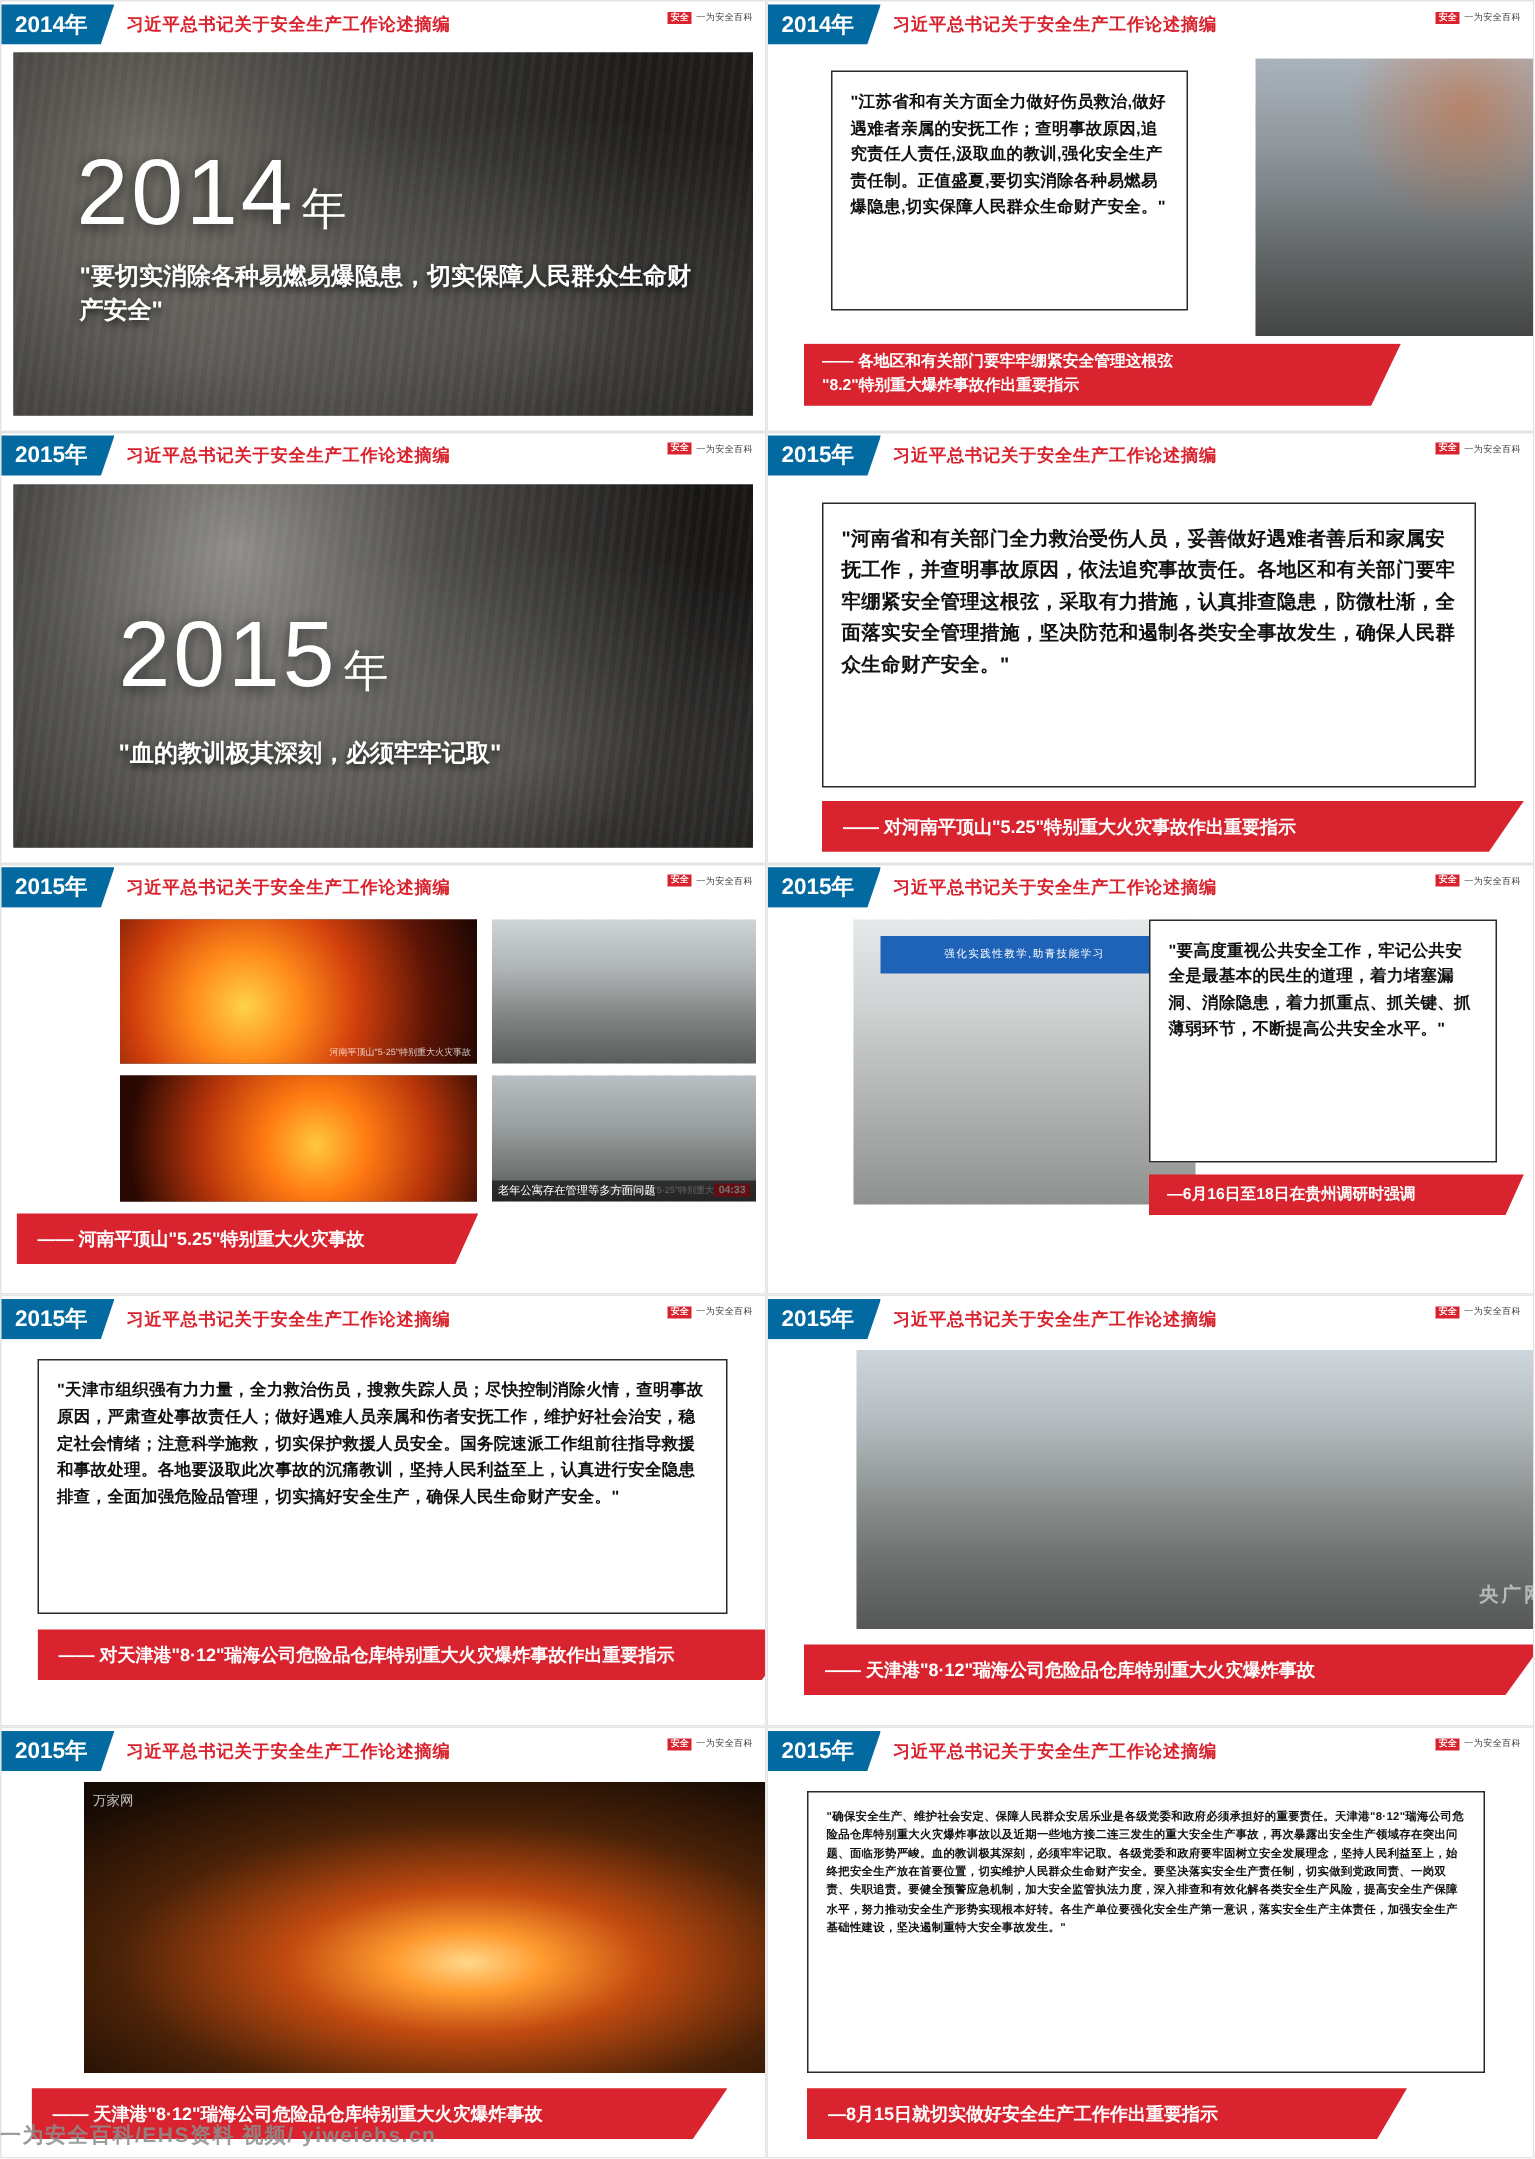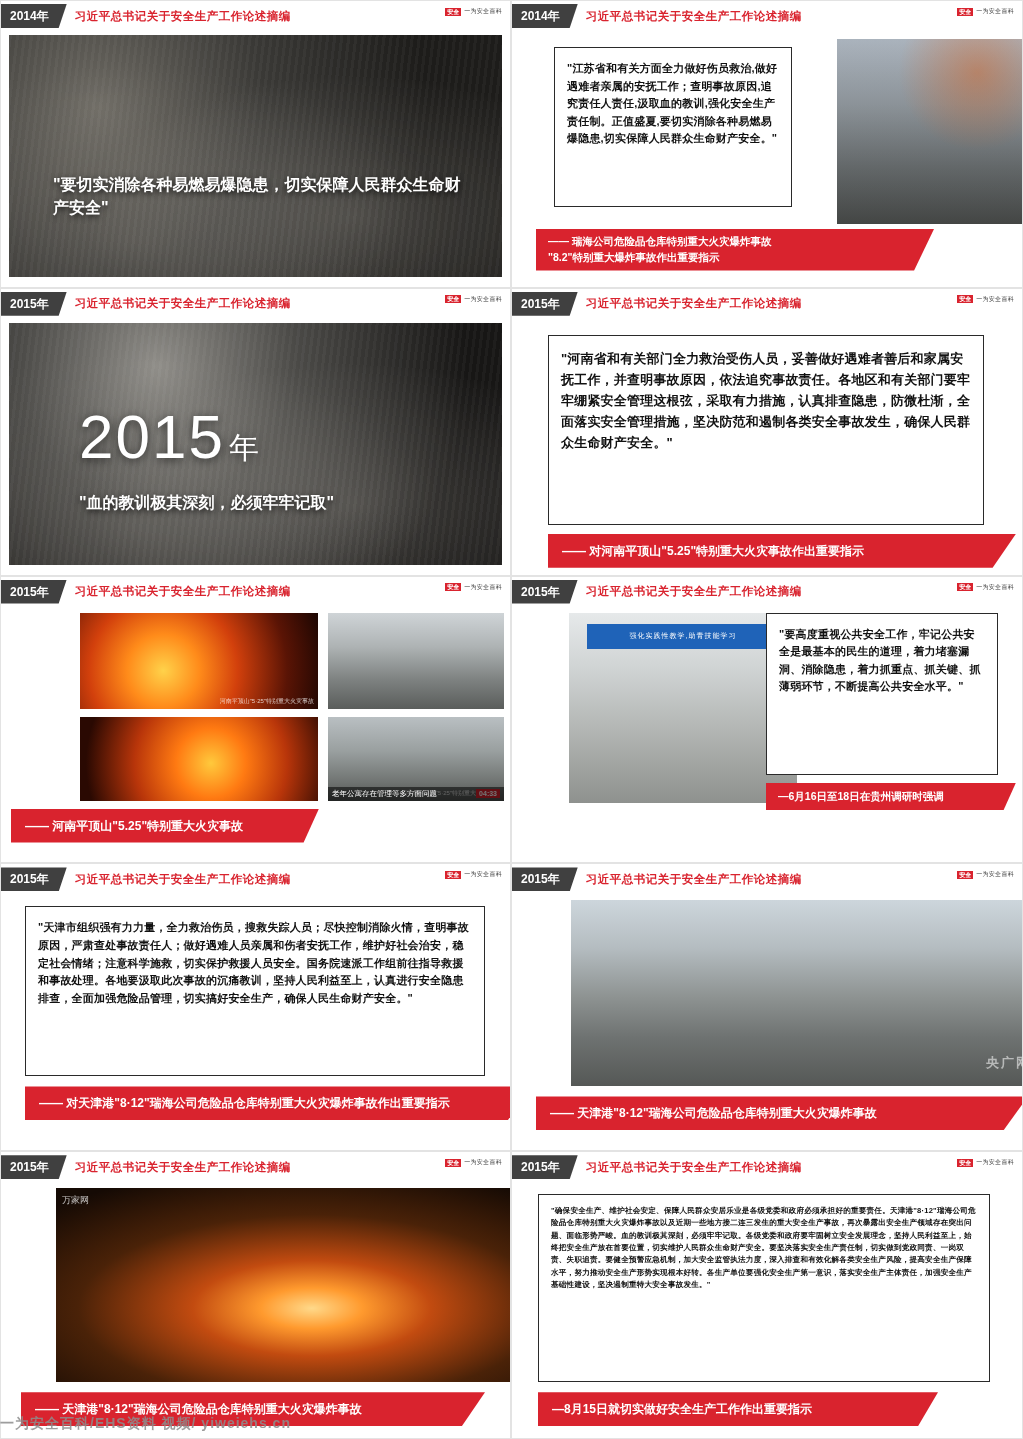--- a/index.html
+++ b/index.html
@@ -1,21 +1,21 @@
 <!DOCTYPE html>
 <html><head>
 <meta charset="utf-8">
 <style>
   html,body{margin:0;padding:0;background:#ffffff;}
   body{width:1023px;height:1439px;font-family:"Liberation Sans","DejaVu Sans",sans-serif;}
   .deck{width:1023px;height:1439px;display:grid;grid-template-columns:511px 512px;grid-template-rows:repeat(5,287.8px);}
   .slide{position:relative;box-sizing:border-box;border:1px solid #e3e3e3;background:#fff;overflow:hidden;}
   
   .hdr{position:relative;height:30px;display:flex;align-items:center;}
-  .hdr .yrtag{position:relative;background:#404040;color:#fff;font-weight:bold;font-size:12px;line-height:1;padding:6px 18px 6px 10px;margin-left:-1px;clip-path:polygon(0 0,100% 0,88% 100%,0 100%);}
+  .hdr .yrtag{position:relative;background:#0369a1;color:#fff;font-weight:bold;font-size:15px;line-height:1;padding:6px 18px 6px 10px;margin-left:-1px;clip-path:polygon(0 0,100% 0,88% 100%,0 100%);}
   .hdr .title{color:#d9232e;font-weight:bold;font-size:11.5px;margin-left:8px;letter-spacing:.5px;}
   .hdr .logo{position:absolute;right:8px;top:6px;display:flex;align-items:center;gap:3px;}
   .hdr .logo .lmark{background:#d9232e;color:#fff;font-size:6px;font-weight:bold;padding:1px 2px;line-height:1;}
   .hdr .logo .ltxt{font-size:6px;color:#333;letter-spacing:.3px;}
   
   .cover{position:absolute;left:8px;right:8px;top:34px;bottom:10px;background:#2b2b2b;overflow:hidden;}
   .cover.c2014{background:
      radial-gradient(circle at 18% 30%, #6d6a63 0%, #3a3936 38%, #1d1c1a 75%),
      linear-gradient(120deg,#4a4744 0%,#2b2a28 60%,#151413 100%);}
   .cover.c2015{background:
@@ -82,41 +82,42 @@
   <div class="slide">
     <div class="hdr">
       <div class="yrtag">2014年</div>
       <div class="title">习近平总书记关于安全生产工作论述摘编</div>
       <div class="logo">
         <span class="lmark">安全</span>
         <span class="ltxt">一为安全百科</span>
       </div>
     </div>
     <div class="cover c2014">
+      <div class="bigyear"><span>2014</span><span class="cn">年</span></div>
       <div class="quote">"要切实消除各种易燃易爆隐患，切实保障人民群众生命财产安全"</div>
     </div>
   </div>
 
   <div class="slide">
     <div class="hdr">
       <div class="yrtag">2014年</div>
       <div class="title">习近平总书记关于安全生产工作论述摘编</div>
       <div class="logo">
         <span class="lmark">安全</span>
         <span class="ltxt">一为安全百科</span>
       </div>
     </div>
     <div class="ph rubble" style="left:290px;top:38px;width:200px;height:185px;">
       <div style="position:absolute;inset:0;background:
         linear-gradient(180deg,rgba(60,80,110,.25),rgba(0,0,0,.25)),
         radial-gradient(circle at 70% 18%, rgba(255,120,40,.55), rgba(0,0,0,0) 38%);"></div>
     </div>
     <div class="qcard small" style="left:42px;top:46px;width:238px;height:160px;">"江苏省和有关方面全力做好伤员救治,做好遇难者亲属的安抚工作；查明事故原因,追究责任人责任,汲取血的教训,强化安全生产责任制。正值盛夏,要切实消除各种易燃易爆隐患,切实保障人民群众生命财产安全。"</div>
     <div class="ribbon two" style="left:24px;top:228px;width:360px;">
-      <div>—— 瑞海公司危险品仓库特别重大火灾爆炸事故</div>
+      <div>—— 各地区和有关部门要牢牢绷紧安全管理这根弦</div>
       <div>"8.2"特别重大爆炸事故作出重要指示</div>
     </div>
   </div>
 
   <div class="slide">
     <div class="hdr">
       <div class="yrtag">2015年</div>
       <div class="title">习近平总书记关于安全生产工作论述摘编</div>
       <div class="logo">
         <span class="lmark">安全</span>

